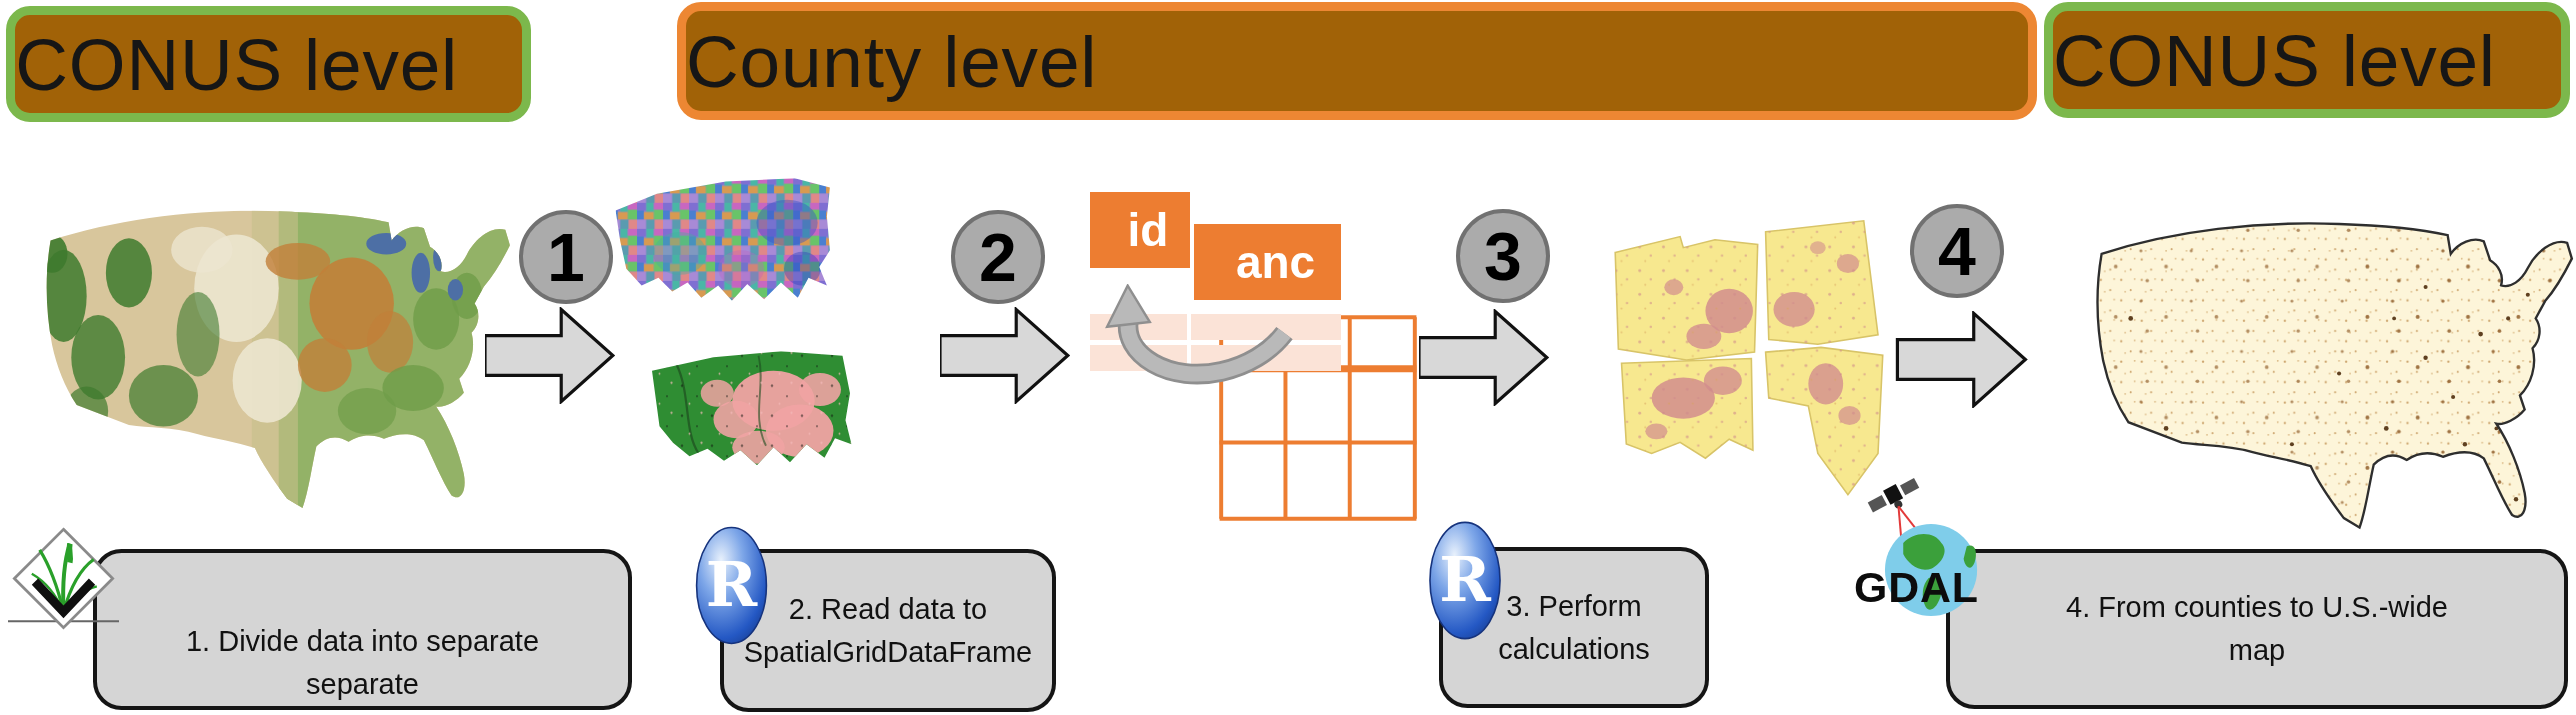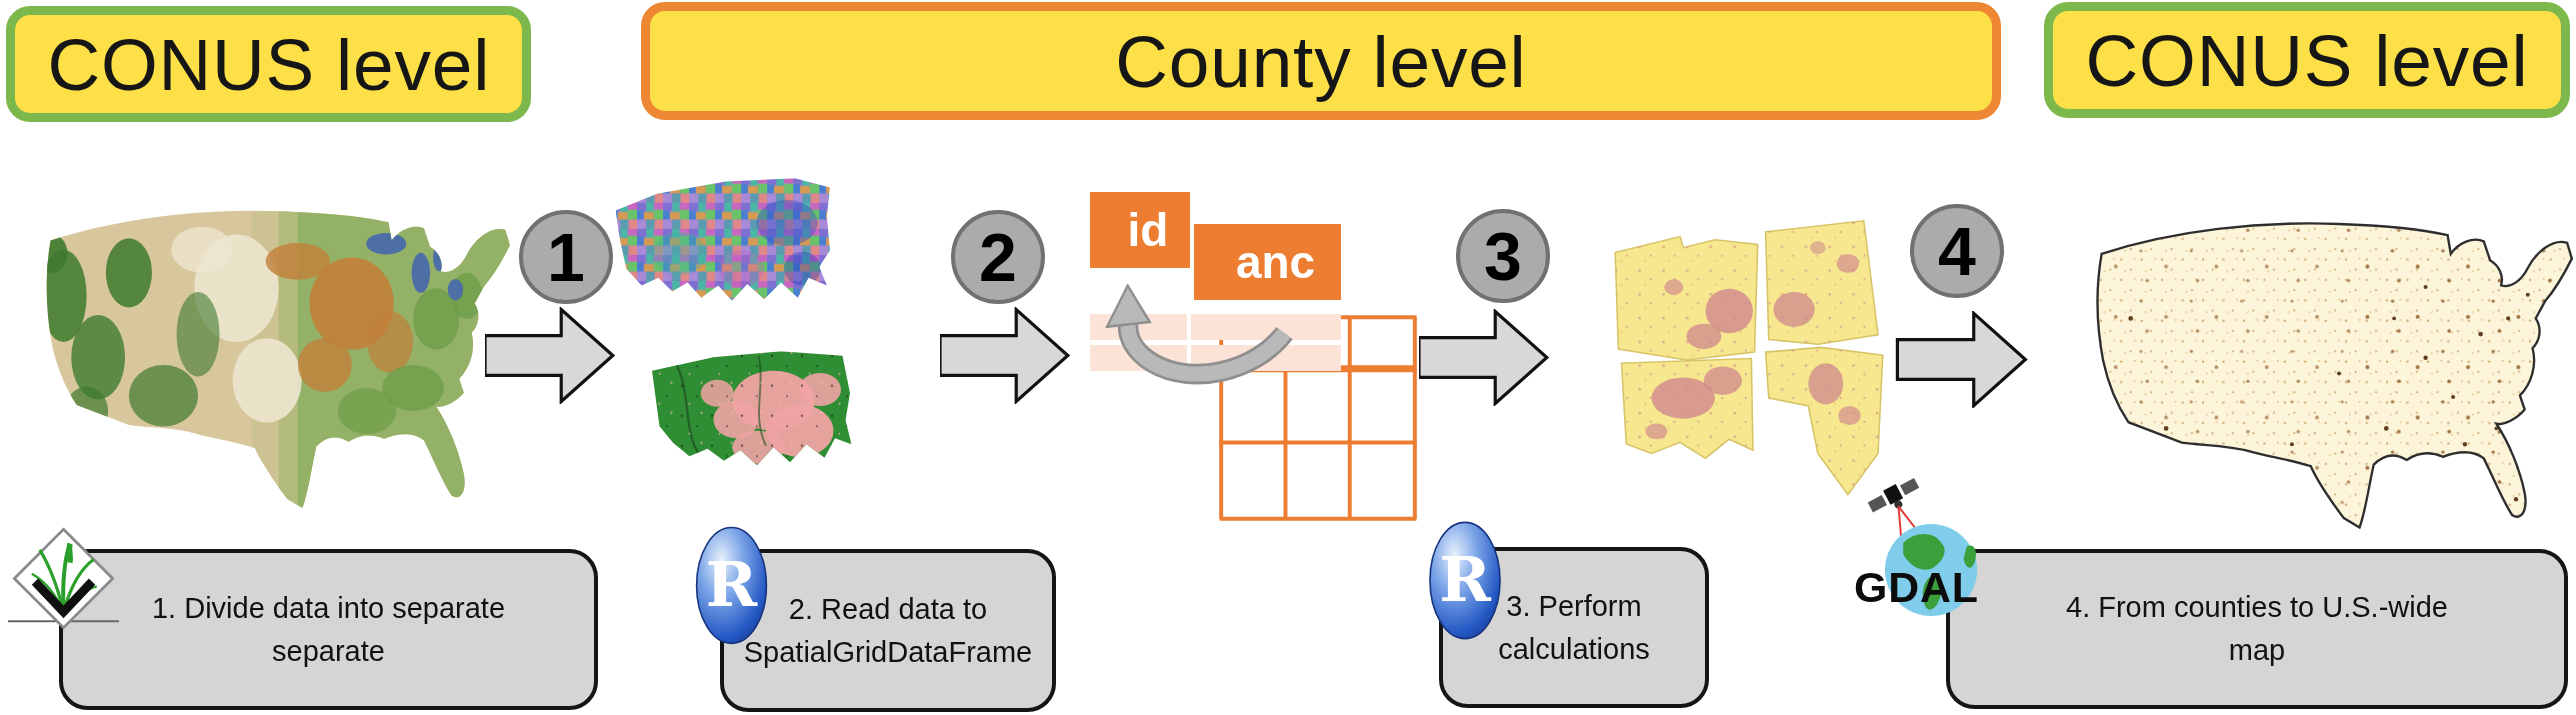--- a/index.html
+++ b/index.html
@@ -3,26 +3,26 @@
 <meta charset="utf-8">
 <style>
   html,body{margin:0;padding:0;}
   body{
     width:2576px;height:715px;overflow:hidden;background:#ffffff;position:relative;
     font-family:"Liberation Sans", sans-serif;
   }
   .abs{position:absolute;}
   
   .level-box{
-    position:absolute;background:#fde047;border-radius:24px;
-    display:flex;align-items:center;justify-content:center;
+    position:absolute;background:#a16207;border-radius:24px;
+    display:flex;align-items:center;
     font-size:73px;color:#161616;letter-spacing:0.8px;
   }
   .level-box.green{border:9.5px solid #7cb84c;}
-  .level-box.orange{border:9.5px solid #ed8733;}
+  .level-box.orange{border:9.5px solid #ed8733;margin-left:36px;}
   #box-conus-left{left:6.3px;top:6.3px;width:507px;height:98px;}
   #box-county{left:641px;top:2.4px;width:1342px;height:100px;}
   #box-conus-right{left:2044px;top:2.4px;width:508px;height:98px;}
 
   
   .step-circle{
     position:absolute;width:86px;height:86px;border-radius:50%;
     background:#ababab;border:4.8px solid #717171;
     display:flex;align-items:center;justify-content:center;
     font-size:68px;font-weight:bold;color:#000;
@@ -62,21 +62,21 @@
   .attr-row .c1{width:97px;}
   .attr-row .c2{width:151px;}
   #curved-arrow{left:1096px;top:284px;z-index:3;}
 
   
   .caption-box{
     position:absolute;background:#d5d5d5;border:4px solid #151515;border-radius:28.5px;
     display:flex;flex-direction:column;align-items:center;justify-content:center;
     font-size:29px;color:#111;line-height:43px;text-align:center;z-index:1;
   }
-  #caption-1{left:59px;top:549px;width:531px;height:153px;}
+  #caption-1{left:93px;top:549px;width:531px;height:153px;justify-content:flex-end;}
   #caption-2{left:720px;top:549px;width:328px;height:155px;}
   #caption-3{left:1439px;top:547px;width:262px;height:153px;}
   #caption-4{left:1946px;top:549px;width:614px;height:152px;align-items:center;}
 
   .corner-logo{position:absolute;z-index:4;}
   #grass-logo{left:8px;top:523px;}
   #r-logo-2{left:695px;top:525px;}
   #r-logo-3{left:1424px;top:520px;}
   #gdal-logo{left:1854px;top:473px;}
 </style>

